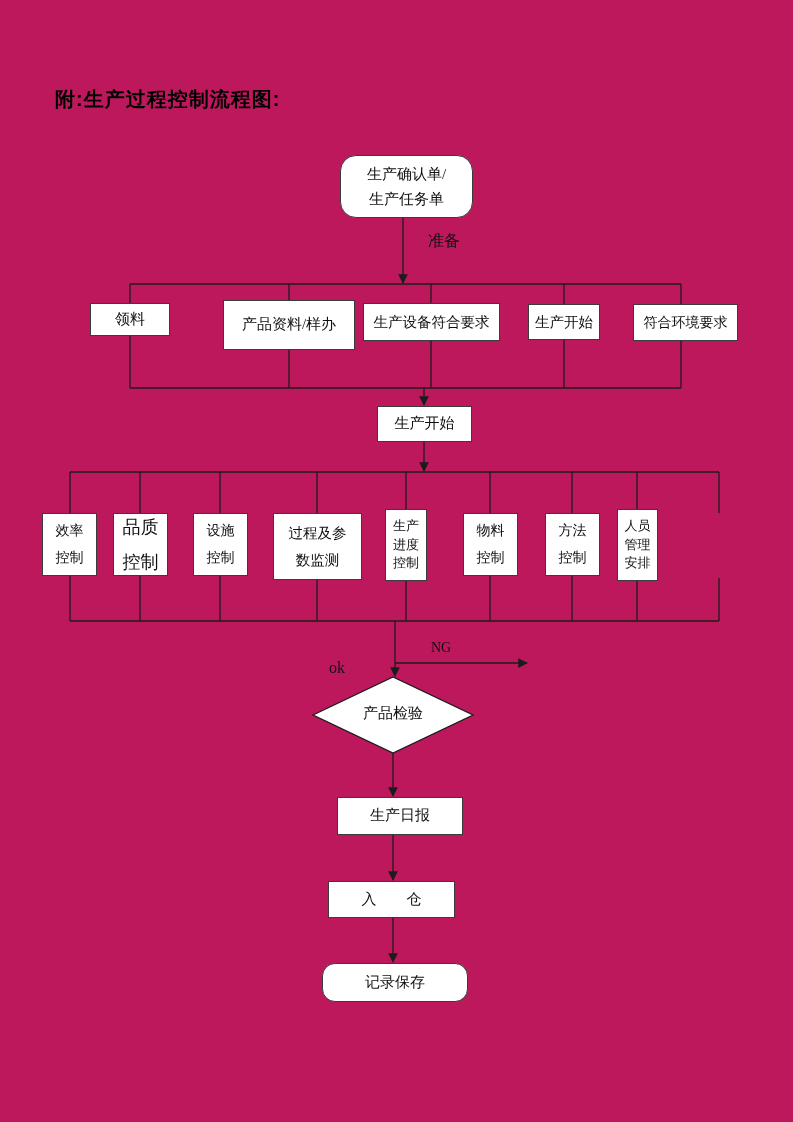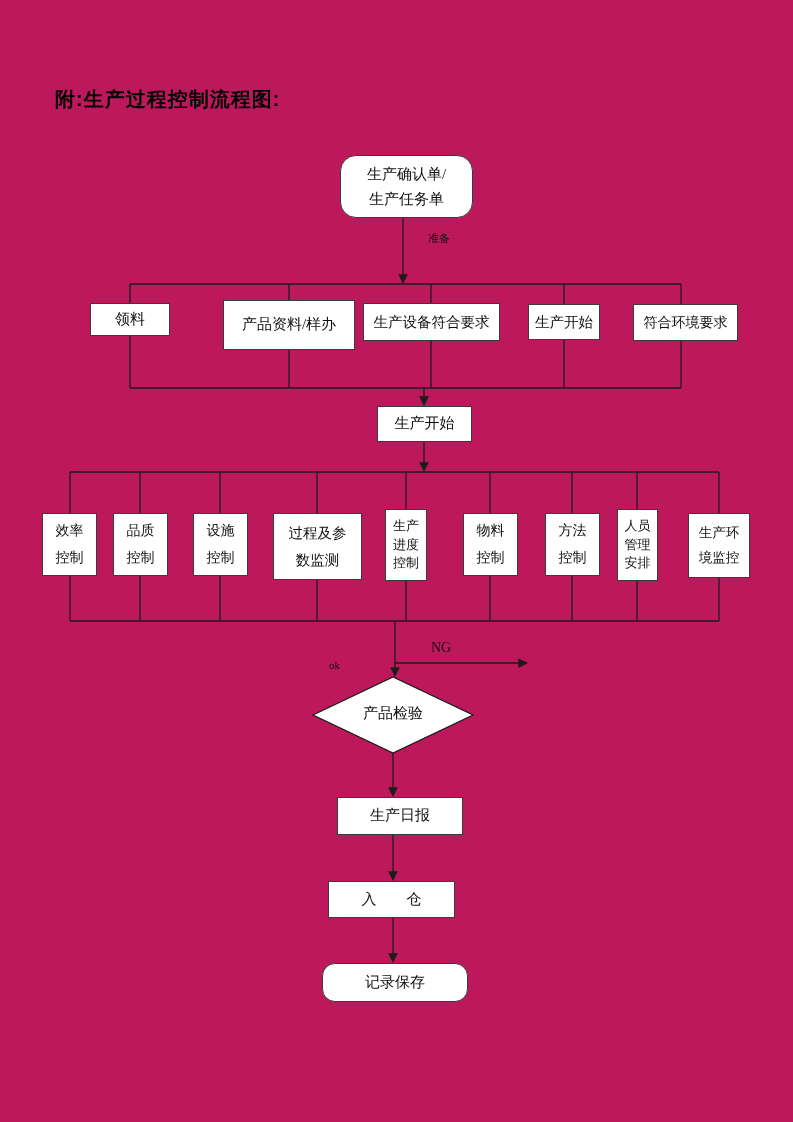--- a/index.html
+++ b/index.html
@@ -17,21 +17,21 @@
   .box{
     position:absolute;box-sizing:border-box;z-index:2;
     border:1.5px solid #3b3b3b;background:#fff;
     display:flex;align-items:center;justify-content:center;
     text-align:center;white-space:pre-line;
     font-size:15px;line-height:1.55;color:#101010;
   }
   .round{border-radius:13px;}
   .round-lg{border-radius:16px;}
   .lbl{
-    position:absolute;z-index:3;font-size:11px;color:#101010;white-space:pre;
+    position:absolute;z-index:3;font-size:16px;color:#101010;white-space:pre;
   }
   .diamond-label{
     position:absolute;z-index:2;width:120px;text-align:center;
     font-size:15px;color:#101010;
   }
 </style>
 </head>
 <body>
 
 <div class="page">
@@ -104,38 +104,36 @@
   <div class="box" style="left:90px;top:303px;width:80px;height:33px;">领料</div>
   <div class="box" style="left:223px;top:300px;width:132px;height:50px;">产品资料/样办</div>
   <div class="box" style="left:363px;top:303px;width:137px;height:38px;font-size:14.5px;">生产设备符合要求</div>
   <div class="box" style="left:528px;top:304px;width:72px;height:36px;font-size:14.5px;">生产开始</div>
   <div class="box" style="left:633px;top:304px;width:105px;height:37px;font-size:14px;">符合环境要求</div>
 
   <div class="box" style="left:377px;top:406px;width:95px;height:36px;">生产开始</div>
 
   <div class="box" style="left:42px;top:513px;width:55px;height:63px;font-size:14px;line-height:1.9;">效率
 控制</div>
-  <div class="box" style="left:113px;top:513px;width:55px;height:63px;font-size:14px;line-height:1.9;">品质
+  <div class="box" style="left:113px;top:513px;width:55px;height:63px;font-size:18px;line-height:1.9;">品质
 控制</div>
   <div class="box" style="left:193px;top:513px;width:55px;height:63px;font-size:14px;line-height:1.9;">设施
 控制</div>
   <div class="box" style="left:273px;top:513px;width:89px;height:67px;font-size:14.5px;line-height:1.85;">过程及参
 数监测</div>
   <div class="box" style="left:385px;top:509px;width:42px;height:72px;font-size:13px;line-height:1.45;">生产
 进度
 控制</div>
   <div class="box" style="left:463px;top:513px;width:55px;height:63px;font-size:14px;line-height:1.9;">物料
 控制</div>
   <div class="box" style="left:545px;top:513px;width:55px;height:63px;font-size:14px;line-height:1.9;">方法
 控制</div>
   <div class="box" style="left:617px;top:509px;width:41px;height:72px;font-size:13px;line-height:1.45;">人员
 管理
 安排</div>
-  <div class="box" style="left:688px;top:513px;width:62px;height:65px;font-size:13.5px;line-height:1.85;">生产环
-境监控</div>
 
   <div class="lbl" style="left:329px;top:659px;">ok</div>
   <div class="lbl" style="left:431px;top:640px;font-size:14px;">NG</div>
   <div class="diamond-label" style="left:333px;top:704px;">产品检验</div>
 
   <div class="box" style="left:337px;top:797px;width:126px;height:38px;">生产日报</div>
   <div class="box round" style="left:322px;top:963px;width:146px;height:39px;">记录保存</div>
   <div class="box" style="left:328px;top:881px;width:127px;height:37px;">入　　仓</div>
 
 </div>

